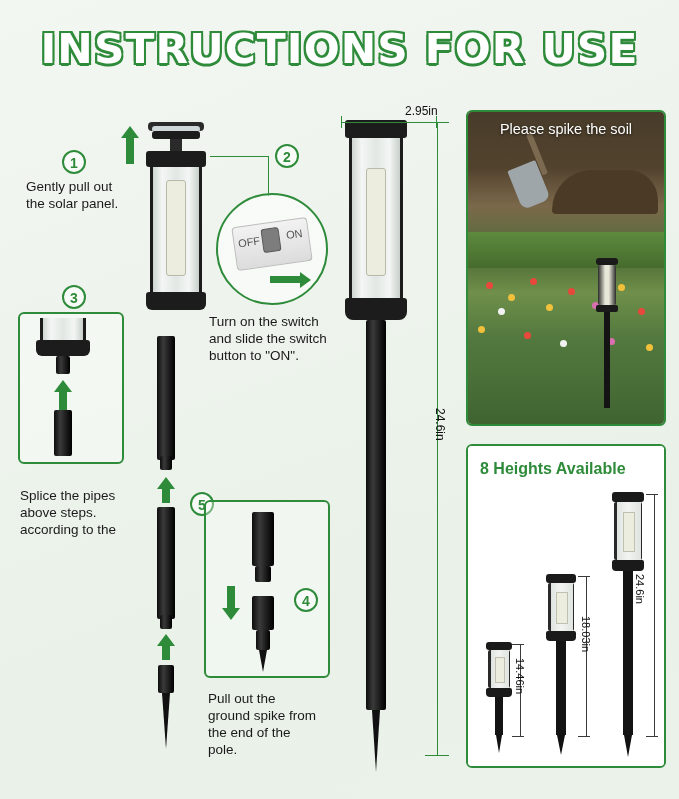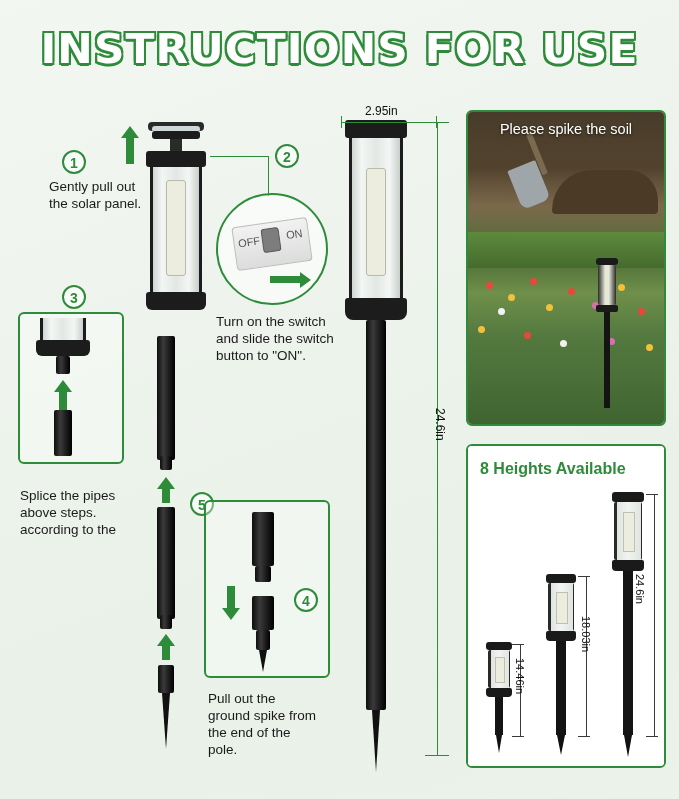--- a/index.html
+++ b/index.html
@@ -137,20 +137,21 @@
     background: #2e8b3a;
   }
   .dimtick {
     position: absolute;
     background: #2e8b3a;
   }
   .dimtext {
     position: absolute;
     color: #111;
     font-size: 12px;
+    margin-left: 40px;
   }
   .dimtext-v {
     position: absolute;
     color: #111;
     font-size: 12px;
     transform: rotate(90deg);
     transform-origin: left top;
     white-space: nowrap;
   }
 
@@ -279,40 +280,40 @@
     <div class="lamp-body" style="left:150px; top:167px; width:52px; height:125px;"></div>
     <div class="filament" style="left:166px; top:180px; width:20px; height:96px; border-radius:3px;"></div>
 
     <div class="lamp-cap" style="left:146px; top:292px; width:60px; height:18px; border-radius:3px 3px 6px 6px;"></div>
 
     <div class="tri-up" style="left:121px; top:126px;"></div>
     <div class="stem" style="left:126px; top:138px; width:8px; height:26px;"></div>
   </div>
 
   <div class="num" style="left:62px; top:150px;">1</div>
-  <div class="cap" style="left:26px; top:178px; width:150px;margin-left:23px;">
+  <div class="cap" style="left:26px; top:178px; width:150px;">
     <div>Gently pull out</div>
     <div>the solar panel.</div>
   </div>
 
   <div class="dimline-h" style="left:210px; top:156px; width:58px;"></div>
   <div class="dimline-v" style="left:268px; top:156px; height:40px;"></div>
 
   <div class="num" style="left:275px; top:144px;">2</div>
 
   <div class="switch-circle" style="left:216px; top:193px; width:112px; height:112px;"></div>
   <div class="switch-plate" style="left:234px; top:222px; width:76px; height:44px;"></div>
   <div class="switch-knob" style="left:262px; top:228px; width:16px; height:22px;"></div>
   <div class="switch-lbl" style="left:238px; top:236px;">OFF</div>
   <div class="switch-lbl" style="left:286px; top:228px;">ON</div>
 
   <div class="stem" style="left:270px; top:276px; width:30px; height:7px;"></div>
   <div class="tri-right" style="left:300px; top:272px;"></div>
 
-  <div class="cap" style="left:216px; top:313px; width:170px;">
+  <div class="cap" style="left:209px; top:313px; width:170px;">
     <div>Turn on the switch</div>
     <div>and slide the switch</div>
     <div>button to "ON".</div>
   </div>
 
   <div class="num" style="left:62px; top:285px;"><span>3</span></div>
 
   <div class="panel-dashed" style="left:18px; top:312px; width:106px; height:152px;"></div>
 
   <div class="lamp-body" style="left:40px; top:318px; width:46px; height:22px;"></div>

